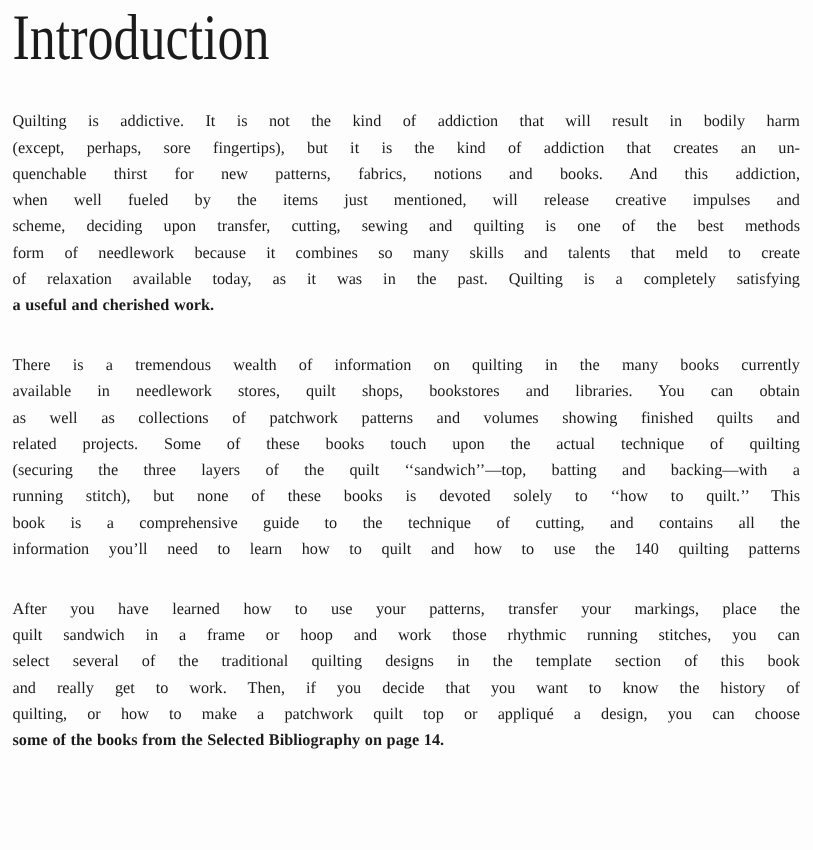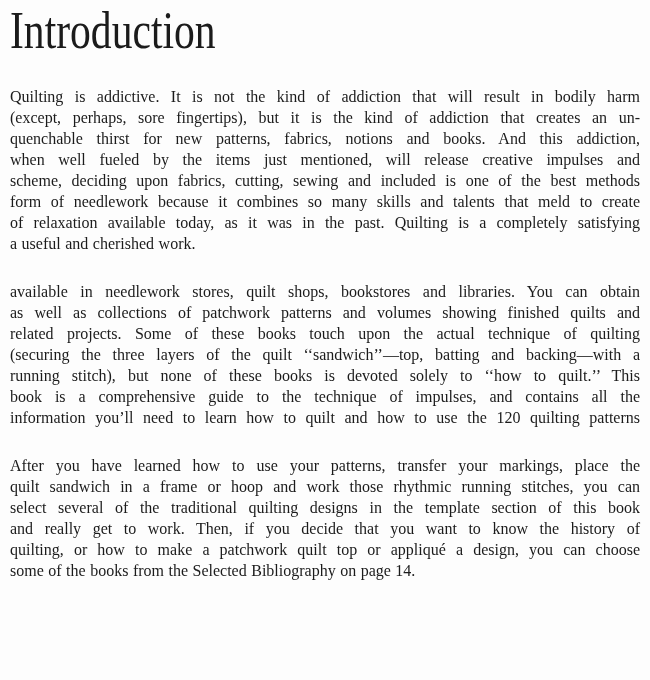--- a/index.html
+++ b/index.html
@@ -31,55 +31,57 @@
     transform-origin: left center;
     white-space: nowrap;
   }
   .body-text {
     margin-top: 29px;
   }
   .paragraph {
     margin: 0 0 27px 0;
   }
   .line {
-    font-size: 16px;
+    font-size: 13px;
     line-height: 21px;
     text-align: justify;
     text-align-last: justify;
     word-spacing: 0.5px;
     white-space: normal;
   }
   .line.last {
     text-align-last: left;
+    font-weight: bold;
   }
 </style>
 </head>
 <body style="background: rgb(253, 253, 253); color: rgb(27, 27, 27);">
 
 <div class="page">
   <h1 class="page-title">Introduction</h1>
   <div class="body-text">
       <div class="paragraph">
         <div class="line">Quilting is addictive. It is not the kind of addiction that will result in bodily harm</div>
         <div class="line">(except, perhaps, sore fingertips), but it is the kind of addiction that creates an un-</div>
         <div class="line">quenchable thirst for new patterns, fabrics, notions and books. And this addiction,</div>
         <div class="line">when well fueled by the items just mentioned, will release creative impulses and</div>
-        <div class="line">scheme, deciding upon fabrics, cutting, sewing and included is one of the best methods</div>
+        <div class="line">scheme, deciding upon transfer, cutting, sewing and quilting is one of the best methods</div>
         <div class="line">form of needlework because it combines so many skills and talents that meld to create</div>
         <div class="line">of relaxation available today, as it was in the past. Quilting is a completely satisfying</div>
         <div class="line last">a useful and cherished work.</div>
       </div>
       <div class="paragraph">
+        <div class="line">There is a tremendous wealth of information on quilting in the many books currently</div>
         <div class="line">available in needlework stores, quilt shops, bookstores and libraries. You can obtain</div>
         <div class="line">as well as collections of patchwork patterns and volumes showing finished quilts and</div>
         <div class="line">related projects. Some of these books touch upon the actual technique of quilting</div>
         <div class="line">(securing the three layers of the quilt ‘‘sandwich’’—top, batting and backing—with a</div>
         <div class="line">running stitch), but none of these books is devoted solely to ‘‘how to quilt.’’ This</div>
-        <div class="line">book is a comprehensive guide to the technique of impulses, and contains all the</div>
-        <div class="line">information you’ll need to learn how to quilt and how to use the 120 quilting patterns</div>
+        <div class="line">book is a comprehensive guide to the technique of cutting, and contains all the</div>
+        <div class="line">information you’ll need to learn how to quilt and how to use the 140 quilting patterns</div>
       </div>
       <div class="paragraph">
         <div class="line">After you have learned how to use your patterns, transfer your markings, place the</div>
         <div class="line">quilt sandwich in a frame or hoop and work those rhythmic running stitches, you can</div>
         <div class="line">select several of the traditional quilting designs in the template section of this book</div>
         <div class="line">and really get to work. Then, if you decide that you want to know the history of</div>
         <div class="line">quilting, or how to make a patchwork quilt top or appliqué a design, you can choose</div>
         <div class="line last">some of the books from the Selected Bibliography on page 14.</div>
       </div>
     </div>

